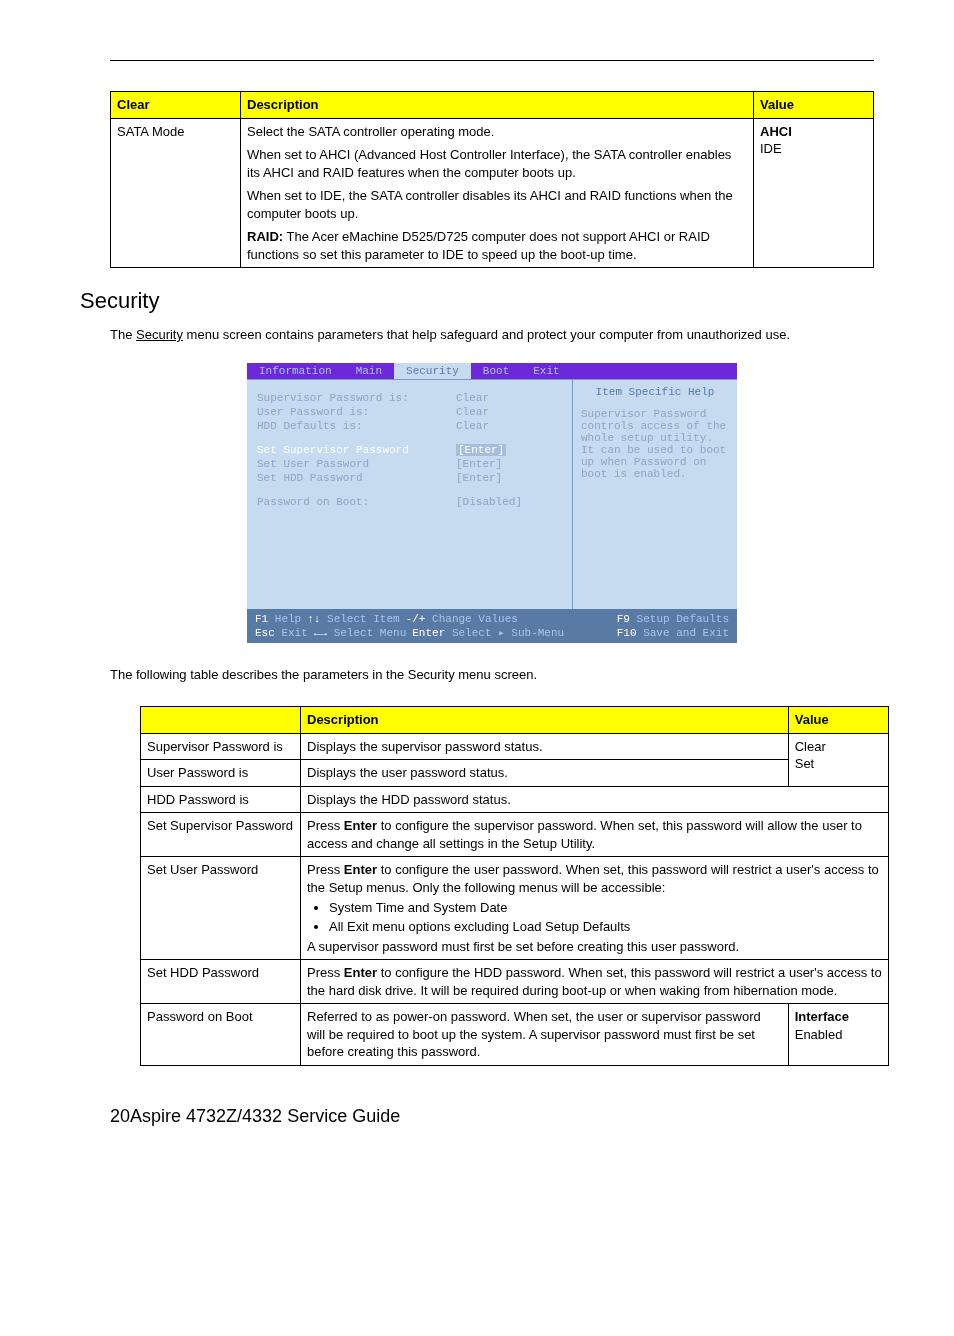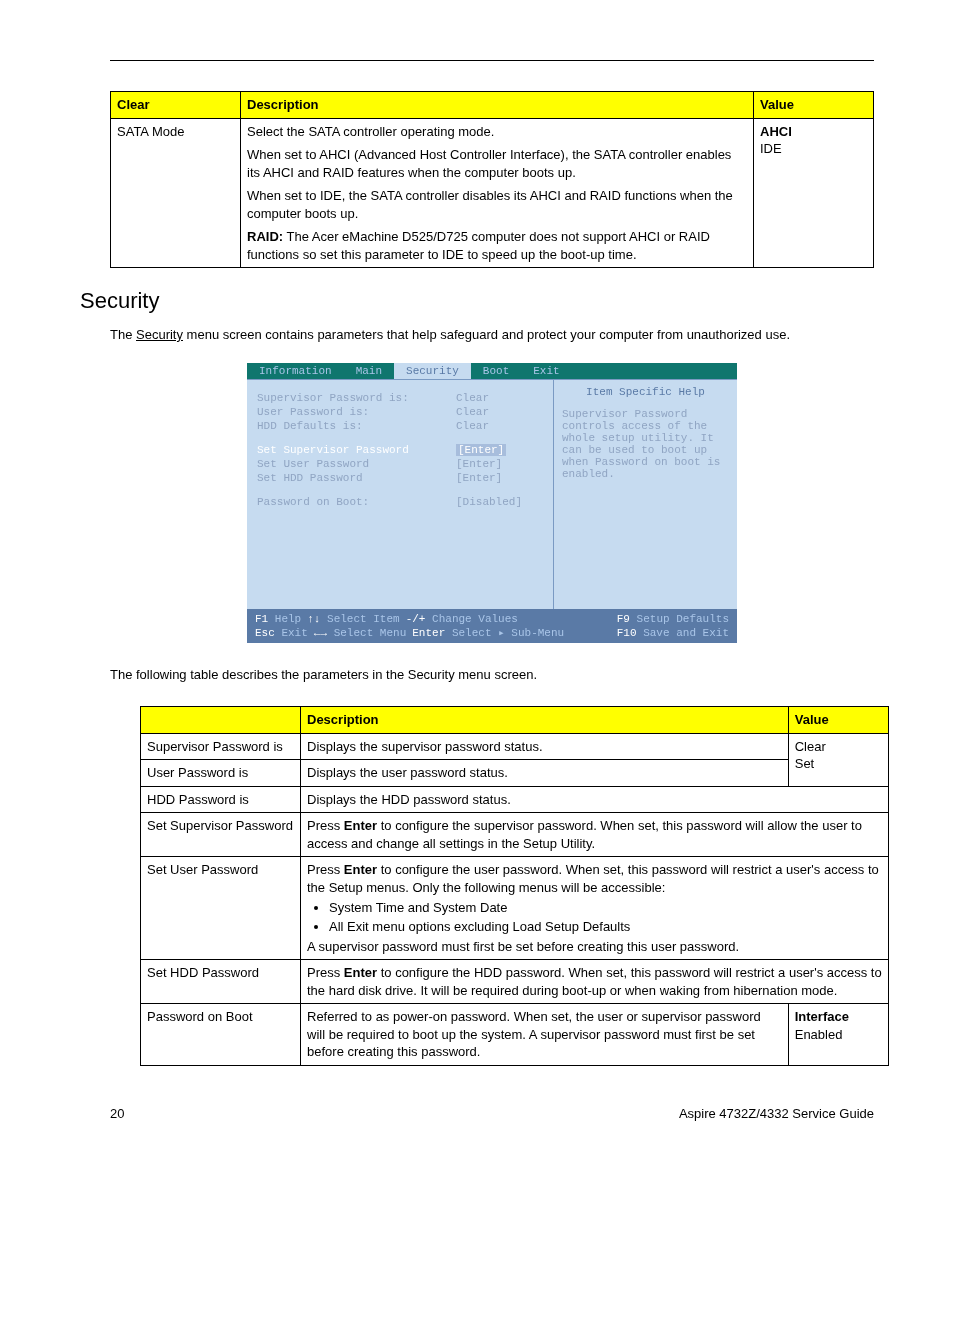--- a/index.html
+++ b/index.html
@@ -57,21 +57,21 @@
     }
     .bios-title {
       background: #3b62a0;
       text-align: center;
       padding: 2px 0;
       color: #a9c5e8;
       font-size: 11px;
     }
     .bios-tabs {
       display: flex;
-      background: #0f766e;
+      background: #6d28d9;
     }
     .bios-tab {
       padding: 2px 12px;
       color: #a9c5e8;
       font-size: 11px;
     }
     .bios-tab.active {
       background: #c6dbf0;
       color: #5a7aa6;
     }
@@ -90,21 +90,21 @@
     .bios-row { display: flex; margin-bottom: 2px; gap: 24px; }
     .bios-label { width: 175px; }
     .bios-val { }
     .bios-sel-label { color: #fff; }
     .bios-sel-val {
       background: #a7bddc;
       color: #fff;
       padding: 0 2px;
     }
     .bios-help {
-      width: 184px;
+      width: 165px;
       border-left: 1px solid #7a9ac3;
       padding: 6px 8px;
       color: #90a5c3;
       font-size: 11px;
     }
     .bios-help-title {
       text-align: center;
       color: #5a7aa6;
       margin-bottom: 10px;
     }
@@ -141,22 +141,21 @@
     table.params-table th {
       background: #ffff00;
       font-weight: bold;
     }
     .p-col1 { width: 160px; }
     .p-col3 { width: 100px; }
     .bullet-list { padding-left: 22px; margin: 2px 0; }
     .bullet-list li { margin-bottom: 2px; font-size: 13px; }
     .footer {
       display: flex;
-      justify-content: space-between;
-      font-size: 13px;
+      font-size: 18px;
       margin-top: 16px;
     }
     .note-para { margin-top: 6px; }
   </style>
 </head>
 <body>
 
 <div class="header-rule"></div>
 
 <table class="info-table">

